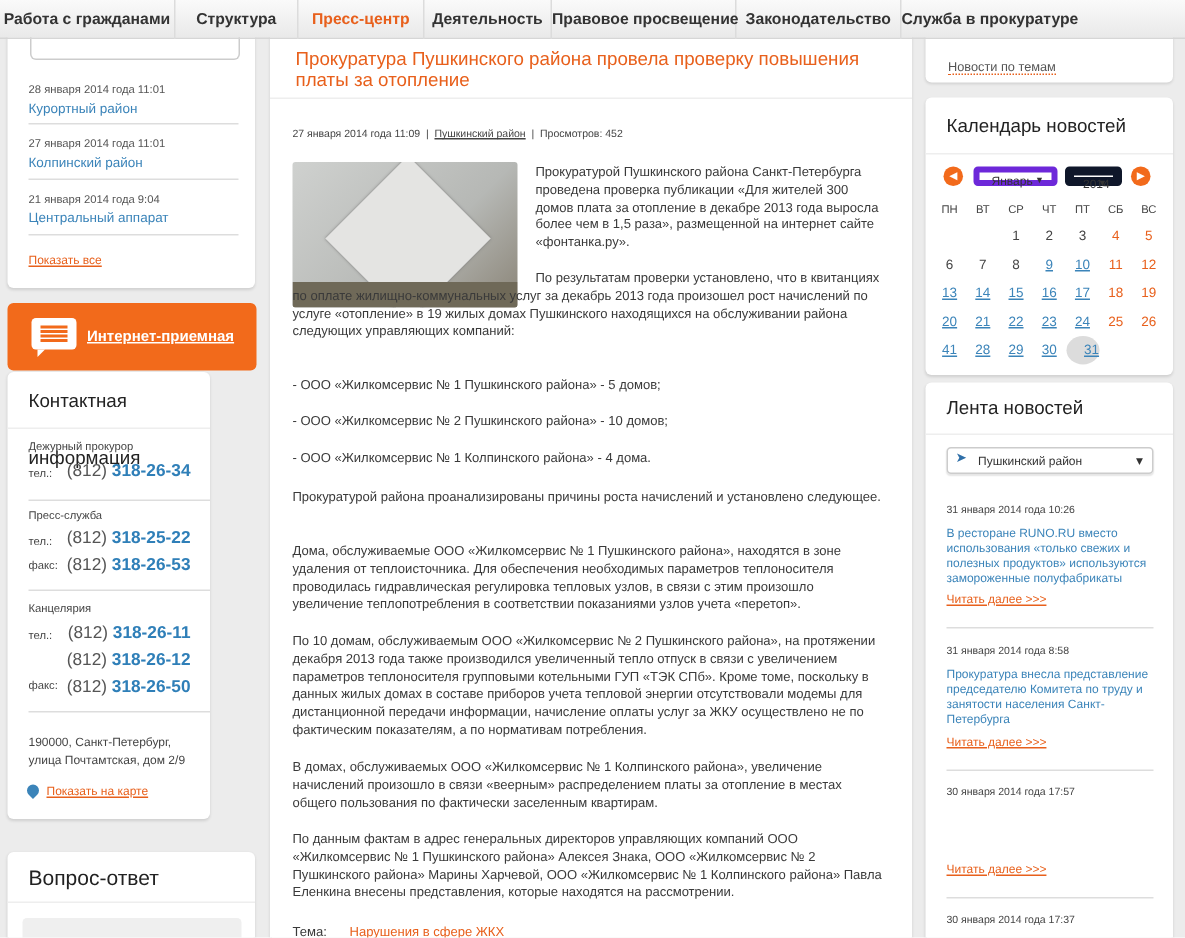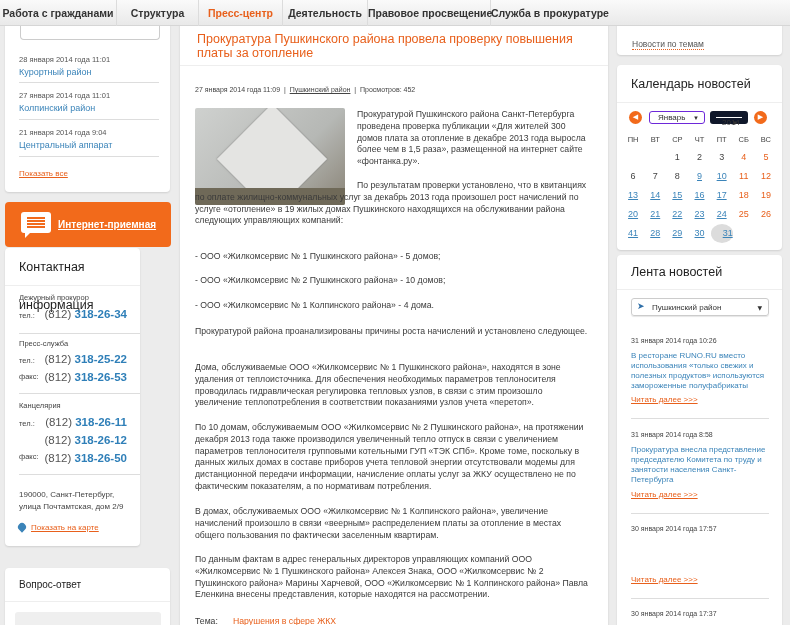--- a/index.html
+++ b/index.html
@@ -44,20 +44,21 @@
 </style>
 </head>
 <body>
 
 <div class="topnav">
   <a class="nav-item" style="width:117px">Работа с гражданами</a>
   <a class="nav-item" style="width:82px">Структура</a>
   <a class="nav-item active" style="width:84px">Пресс-центр</a>
   <a class="nav-item" style="width:85px">Деятельность</a>
   <a class="nav-item" style="width:123px">Правовое просвещение</a>
+  <a class="nav-item" style="width:110px">Законодательство</a>
   <a class="nav-item" style="width:112px;border-right:none">Служба в прокуратуре</a>
 </div>
 
 <div class="card" style="left:5px;top:20px;width:165px;height:172px;border-radius:0 0 4px 4px">
   <div style="position:absolute;left:15px;top:0;width:140px;height:20px;border:1px solid #ccc;border-top:none;border-radius:0 0 4px 4px;background:#fff"></div>
   <div style="position:absolute;left:14px;top:35px" class="small-date">28 января 2014 года 11:01</div>
   <a style="position:absolute;left:14px;top:47px" class="region-link">Курортный район</a>
   <div class="sep" style="position:absolute;left:14px;top:62px;width:140px"></div>
   <div style="position:absolute;left:14px;top:71px" class="small-date">27 января 2014 года 11:01</div>
   <a style="position:absolute;left:14px;top:83px" class="region-link">Колпинский район</a>
@@ -99,21 +100,21 @@
   <div class="phone" style="position:absolute;right:13px;top:204px"><span>(812)</span> <b>318-26-50</b></div>
   <div class="sep" style="position:absolute;left:14px;top:226px;width:138px"></div>
 
   <div class="contact-label" style="position:absolute;left:14px;top:242px;font-size:8px">190000, Санкт-Петербург,</div>
   <div class="contact-label" style="position:absolute;left:14px;top:254px;font-size:8px">улица Почтамтская, дом 2/9</div>
   <div style="position:absolute;left:13px;top:275px;width:8px;height:8px;background:#3b84b9;border-radius:50% 50% 50% 0;transform:rotate(-45deg)"></div>
   <a class="orange-link" style="position:absolute;left:26px;top:275px">Показать на карте</a>
 </div>
 
 <div class="card" style="left:5px;top:568px;width:165px;height:70px">
-  <div class="card-title" style="height:34px;line-height:34px;font-size:10px">Вопрос-ответ</div>
+  <div class="card-title" style="height:34px;line-height:34px;font-size:14px">Вопрос-ответ</div>
   <div style="position:absolute;left:10px;top:44px;width:146px;height:30px;background:#efefef;border-radius:3px"></div>
 </div>
 
 <div class="card" style="left:180px;top:20px;width:428px;height:620px;border-radius:0">
   <div style="position:absolute;left:17px;top:12px;width:400px" class="article-title">Прокуратура Пушкинского района провела проверку повышения платы за отопление</div>
   <div class="sep" style="position:absolute;left:0;top:45px;width:428px;border-color:#eee"></div>
   <div class="meta" style="position:absolute;left:15px;top:66px">
     <span>27 января 2014 года 11:09</span>
     &nbsp;|&nbsp; <u>Пушкинский район</u>
     &nbsp;|&nbsp; <span>Просмотров: 452</span>
@@ -141,21 +142,21 @@
   <a class="body-text" style="position:absolute;left:53px;top:596px;color:#e8601c">Нарушения в сфере ЖКХ</a>
 </div>
 
 <div class="card" style="left:617px;top:20px;width:165px;height:35px;border-radius:0 0 4px 4px">
   <a style="position:absolute;left:15px;top:19px;font-family:'Liberation Sans',sans-serif;font-size:8.5px;color:#555;border-bottom:1px dotted #e8601c">Новости по темам</a>
 </div>
 
 <div class="card" style="left:617px;top:65px;width:165px;height:185px">
   <div class="card-title" style="height:38px;line-height:38px;font-size:12.5px">Календарь новостей</div>
   <div style="position:absolute;left:12px;top:46px;width:13px;height:13px;border-radius:50%;background:#f26a1b;color:#fff;font-size:7px;text-align:center;line-height:13px">◀</div>
-  <div style="position:absolute;left:32px;top:46px;width:56px;height:13px;border:1px solid #6d28d9;border-radius:3px;font-family:'Liberation Sans',sans-serif;font-size:8px;line-height:12px;padding-left:8px;color:#333"><span>Январь</span><span style="position:absolute;right:5px;font-size:6px">▼</span></div>
+  <div style="position:absolute;left:32px;top:46px;width:56px;height:13px;border:4px solid #6d28d9;border-radius:3px;font-family:'Liberation Sans',sans-serif;font-size:8px;line-height:12px;padding-left:8px;color:#333"><span>Январь</span><span style="position:absolute;right:5px;font-size:6px">▼</span></div>
   <div style="position:absolute;left:93px;top:46px;width:38px;height:13px;border:6px solid #0f172a;border-radius:3px;font-family:'Liberation Sans',sans-serif;font-size:8px;line-height:12px;padding-left:6px;color:#333"><span>2014</span><span style="position:absolute;right:4px;font-size:6px">▼</span></div>
   <div style="position:absolute;left:137px;top:46px;width:13px;height:13px;border-radius:50%;background:#f26a1b;color:#fff;font-size:7px;text-align:center;line-height:13px">▶</div>
 
   <div style="position:absolute;left:5px;top:70px;width:155px;display:grid;grid-template-columns:repeat(7,1fr);row-gap:0">
     <div class="cal-head">ПН</div>
     <div class="cal-head">ВТ</div>
     <div class="cal-head">СР</div>
     <div class="cal-head">ЧТ</div>
     <div class="cal-head">ПТ</div>
     <div class="cal-head">СБ</div>

